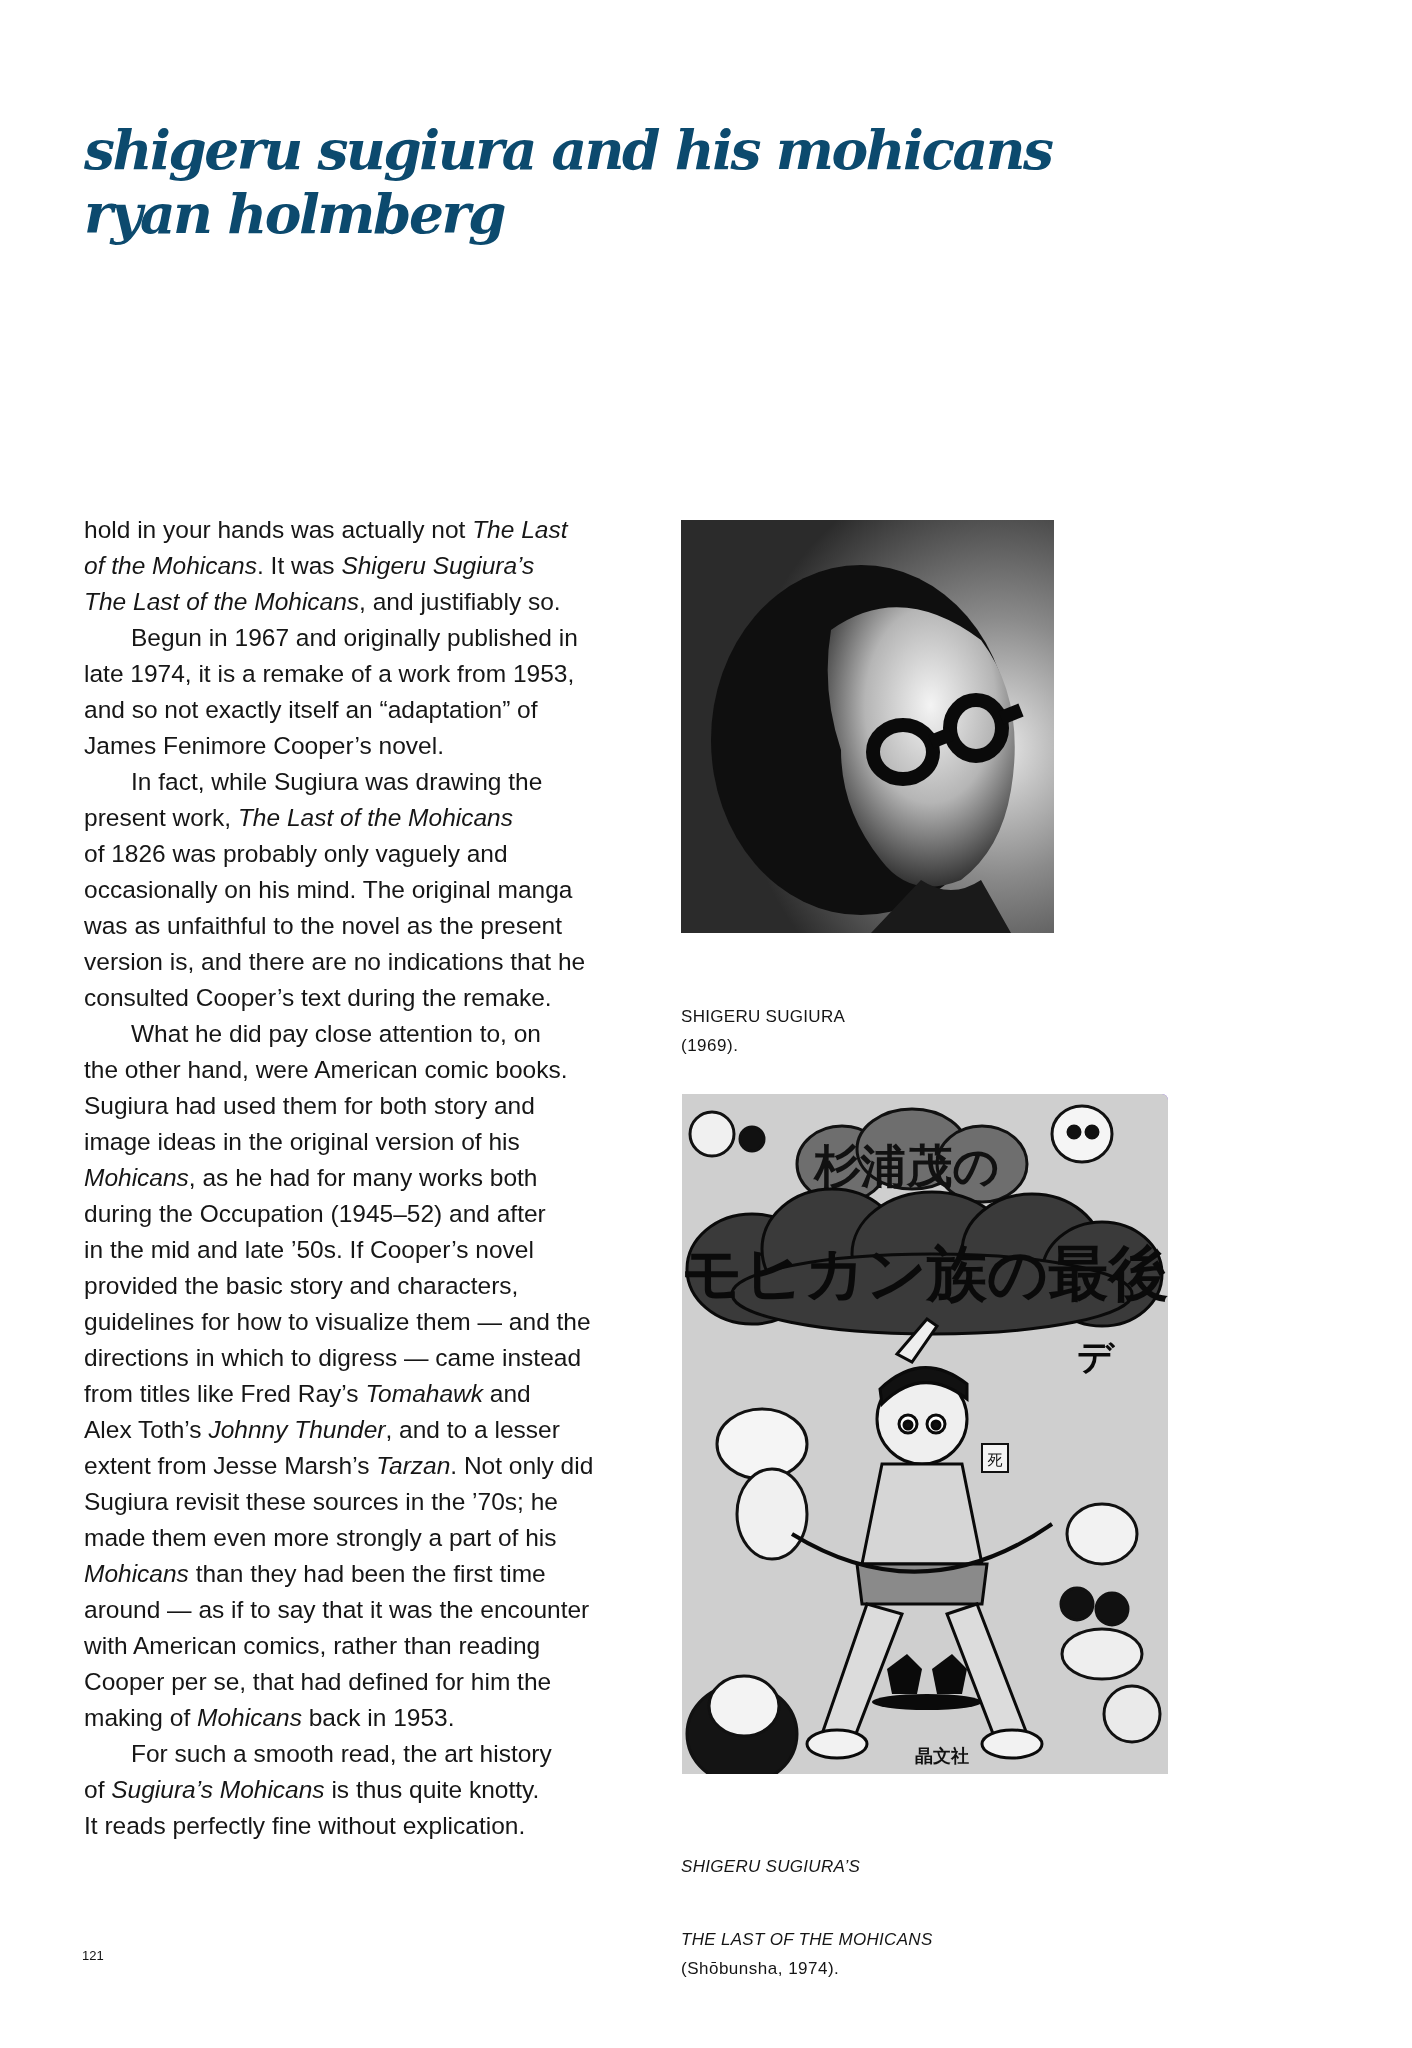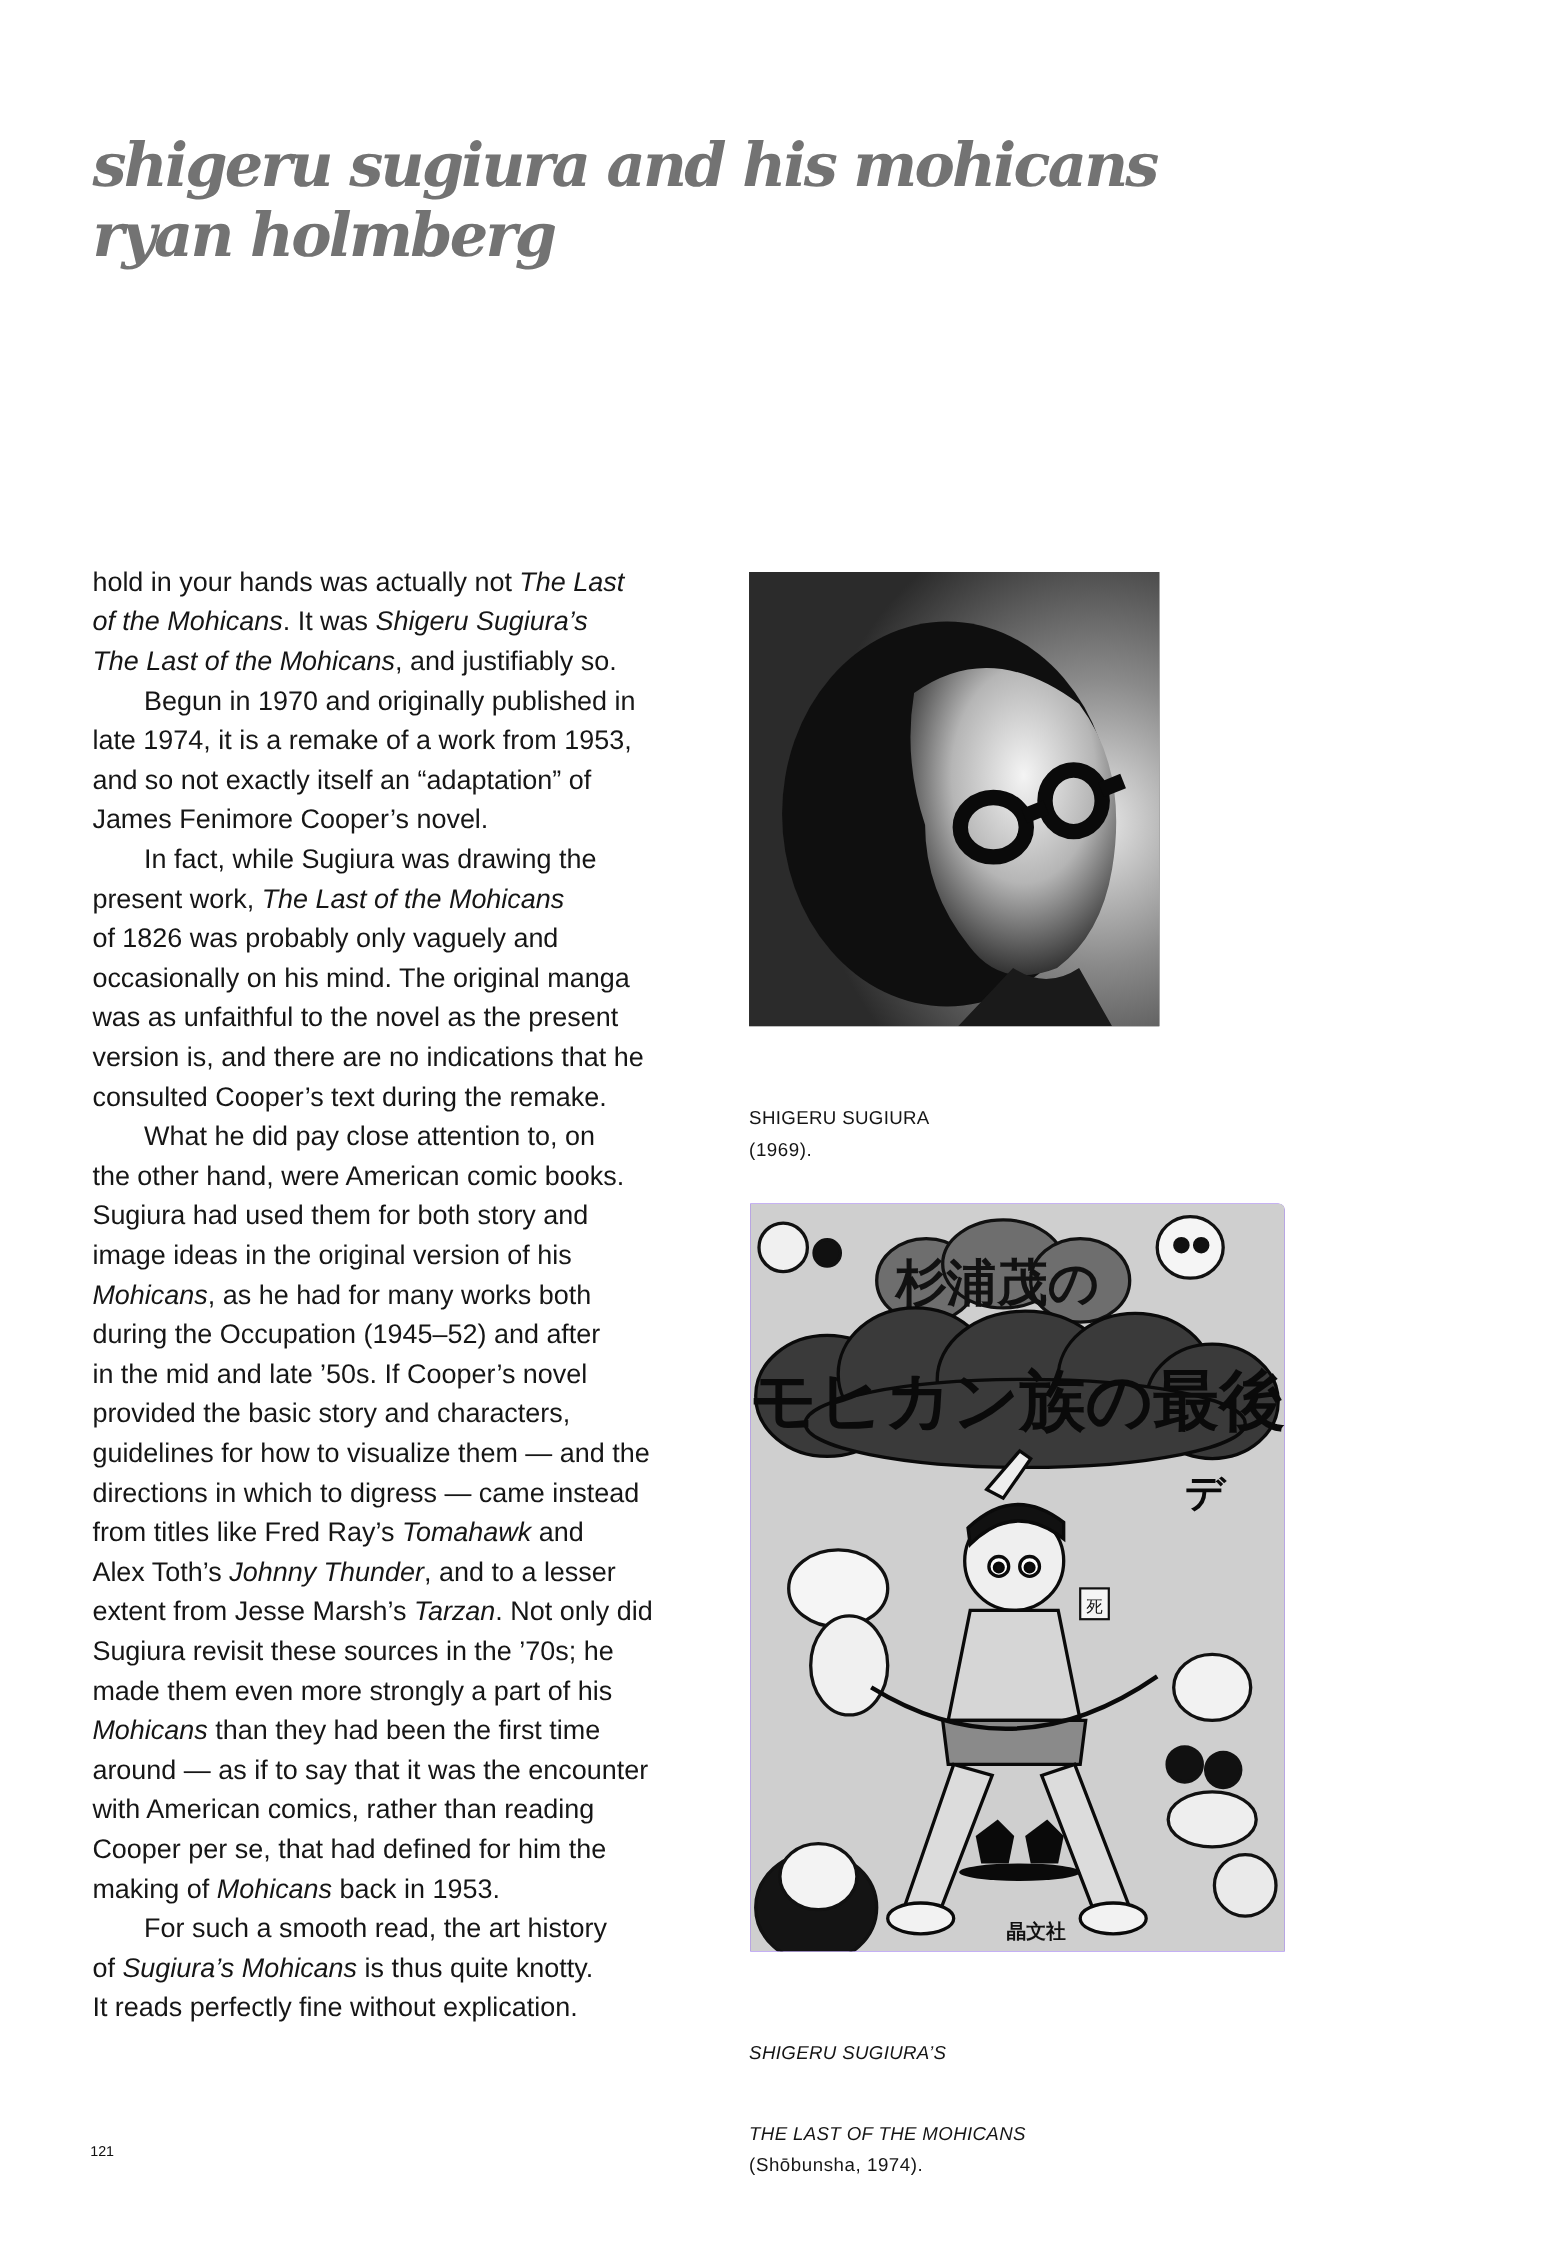--- a/index.html
+++ b/index.html
@@ -1,20 +1,20 @@
 <!DOCTYPE html>
 <html><head>
 <meta charset="utf-8">
 <style>
   html, body { margin:0; padding:0; background:#ffffff; }
   body { width:1412px; height:2048px; position:relative; overflow:hidden; color:#111; }
   .title {
     position:absolute; left:84px; top:118px; width:1150px;
     font-family:"DejaVu Serif", serif; font-weight:bold; font-style:italic;
-    font-size:55px; line-height:64px; letter-spacing:-2.5px; color:#737373;
+    font-size:55px; line-height:64px; letter-spacing:-2.5px; color:#0c4a6e;
     margin:0;
   }
   .title span { display:block; white-space:nowrap; }
   .body-text {
     position:absolute; left:84px; top:512px; width:570px;
     font-family:"Liberation Sans", sans-serif; font-size:24.5px; line-height:36px;
     color:#161616;
   }
   .line { display:block; white-space:nowrap; }
   .indent { padding-left:47px; }
@@ -45,21 +45,21 @@
 
 <h1 class="title">
   <span>shigeru sugiura and his mohicans</span>
   <span>ryan holmberg</span>
 </h1>
 
 <div class="body-text" id="body-text">
     <span class="line"><span>hold in your hands was actually not </span><i>The Last</i></span>
     <span class="line"><i>of the Mohicans</i><span>. It was </span><i>Shigeru Sugiura’s</i></span>
     <span class="line"><i>The Last of the Mohicans</i><span>, and justifiably so.</span></span>
-    <span class="line indent"><span>Begun in 1970 and originally published in</span></span>
+    <span class="line indent"><span>Begun in 1967 and originally published in</span></span>
     <span class="line"><span>late 1974, it is a remake of a work from 1953,</span></span>
     <span class="line"><span>and so not exactly itself an “adaptation” of</span></span>
     <span class="line"><span>James Fenimore Cooper’s novel.</span></span>
     <span class="line indent"><span>In fact, while Sugiura was drawing the</span></span>
     <span class="line"><span>present work, </span><i>The Last of the Mohicans</i></span>
     <span class="line"><span>of 1826 was probably only vaguely and</span></span>
     <span class="line"><span>occasionally on his mind. The original manga</span></span>
     <span class="line"><span>was as unfaithful to the novel as the present</span></span>
     <span class="line"><span>version is, and there are no indications that he</span></span>
     <span class="line"><span>consulted Cooper’s text during the remake.</span></span>

